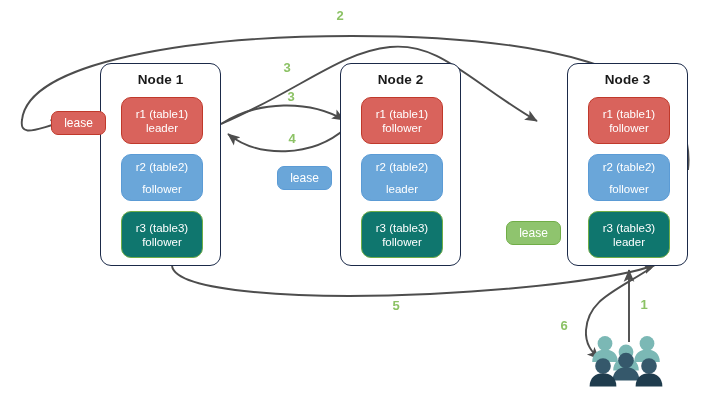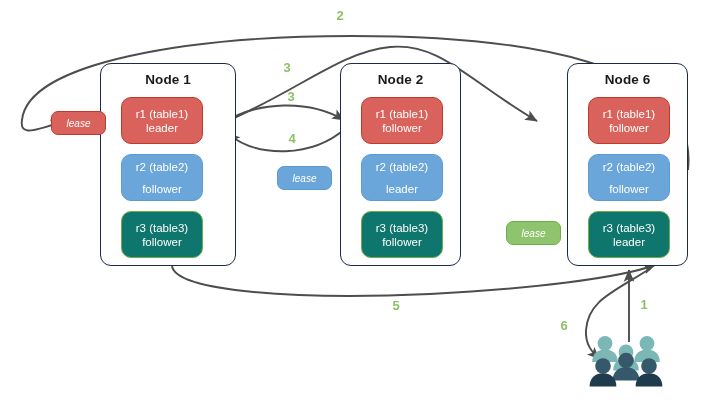--- a/index.html
+++ b/index.html
@@ -64,23 +64,22 @@
   .replica.green { background: #0f766e; border: 1.4px solid #70ad47; }
 
   .lease {
     position: absolute;
     box-sizing: border-box;
     border-radius: 7px;
     display: flex;
     align-items: center;
     justify-content: center;
     color: #ffffff;
-    font-size: 10px;
+    font-size: 12px;
     line-height: 13px;
-    font-style: italic;
   }
   .lease.red   { background: #d9635c; border: 1.4px solid #c0392b; }
   .lease.blue  { background: #6aa6d9; border: 1.4px solid #5b9bd5; }
   .lease.green { background: #8fc46e; border: 1.4px solid #70ad47; }
 
   .step-label {
     position: absolute;
     font-size: 13px;
     font-weight: bold;
     color: #8cc265;
@@ -111,21 +110,21 @@
 
     <path d="M 346,128 C 312,158 258,158 228,134" fill="none" stroke="#4d4d4d" stroke-width="1.9" marker-end="url(#arrowhead)"></path>
 
     <path d="M 172,266 C 176,292 300,300 430,294 C 530,289 620,278 655,265" fill="none" stroke="#4d4d4d" stroke-width="1.9" marker-end="url(#arrowhead)"></path>
 
     <path d="M 629,342 L 629,270" fill="none" stroke="#4d4d4d" stroke-width="1.9" marker-end="url(#arrowhead)"></path>
 
     <path d="M 651,268 C 614,292 588,300 586,330 C 585,344 592,352 599,359" fill="none" stroke="#4d4d4d" stroke-width="1.9" marker-end="url(#arrowhead)"></path>
   </svg>
 
-  <div class="node-box" style="left:100px; top:63px; width:136px; height:203px;">
+  <div class="node-box" style="left:100px; top:63px; width:121px; height:203px;">
     <div class="node-title">Node 1</div>
     <div class="replica red" style="left:20px; top:33px; width:82px; height:47px;">
       <span>r1 (table1)</span>
       <span>leader</span>
     </div>
     <div class="replica blue" style="left:20px; top:90px; width:82px; height:47px;">
       <span>r2 (table2)</span>
       <span>follower</span>
     </div>
     <div class="replica green" style="left:20px; top:147px; width:82px; height:47px;">
@@ -144,21 +143,21 @@
       <span>r2 (table2)</span>
       <span>leader</span>
     </div>
     <div class="replica green" style="left:20px; top:147px; width:82px; height:47px;">
       <span>r3 (table3)</span>
       <span>follower</span>
     </div>
   </div>
 
   <div class="node-box" style="left:567px; top:63px; width:121px; height:203px;">
-    <div class="node-title">Node 6</div>
+    <div class="node-title">Node 3</div>
     <div class="replica red" style="left:20px; top:33px; width:82px; height:47px;">
       <span>r1 (table1)</span>
       <span>follower</span>
     </div>
     <div class="replica blue" style="left:20px; top:90px; width:82px; height:47px;">
       <span>r2 (table2)</span>
       <span>follower</span>
     </div>
     <div class="replica green" style="left:20px; top:147px; width:82px; height:47px;">
       <span>r3 (table3)</span>

